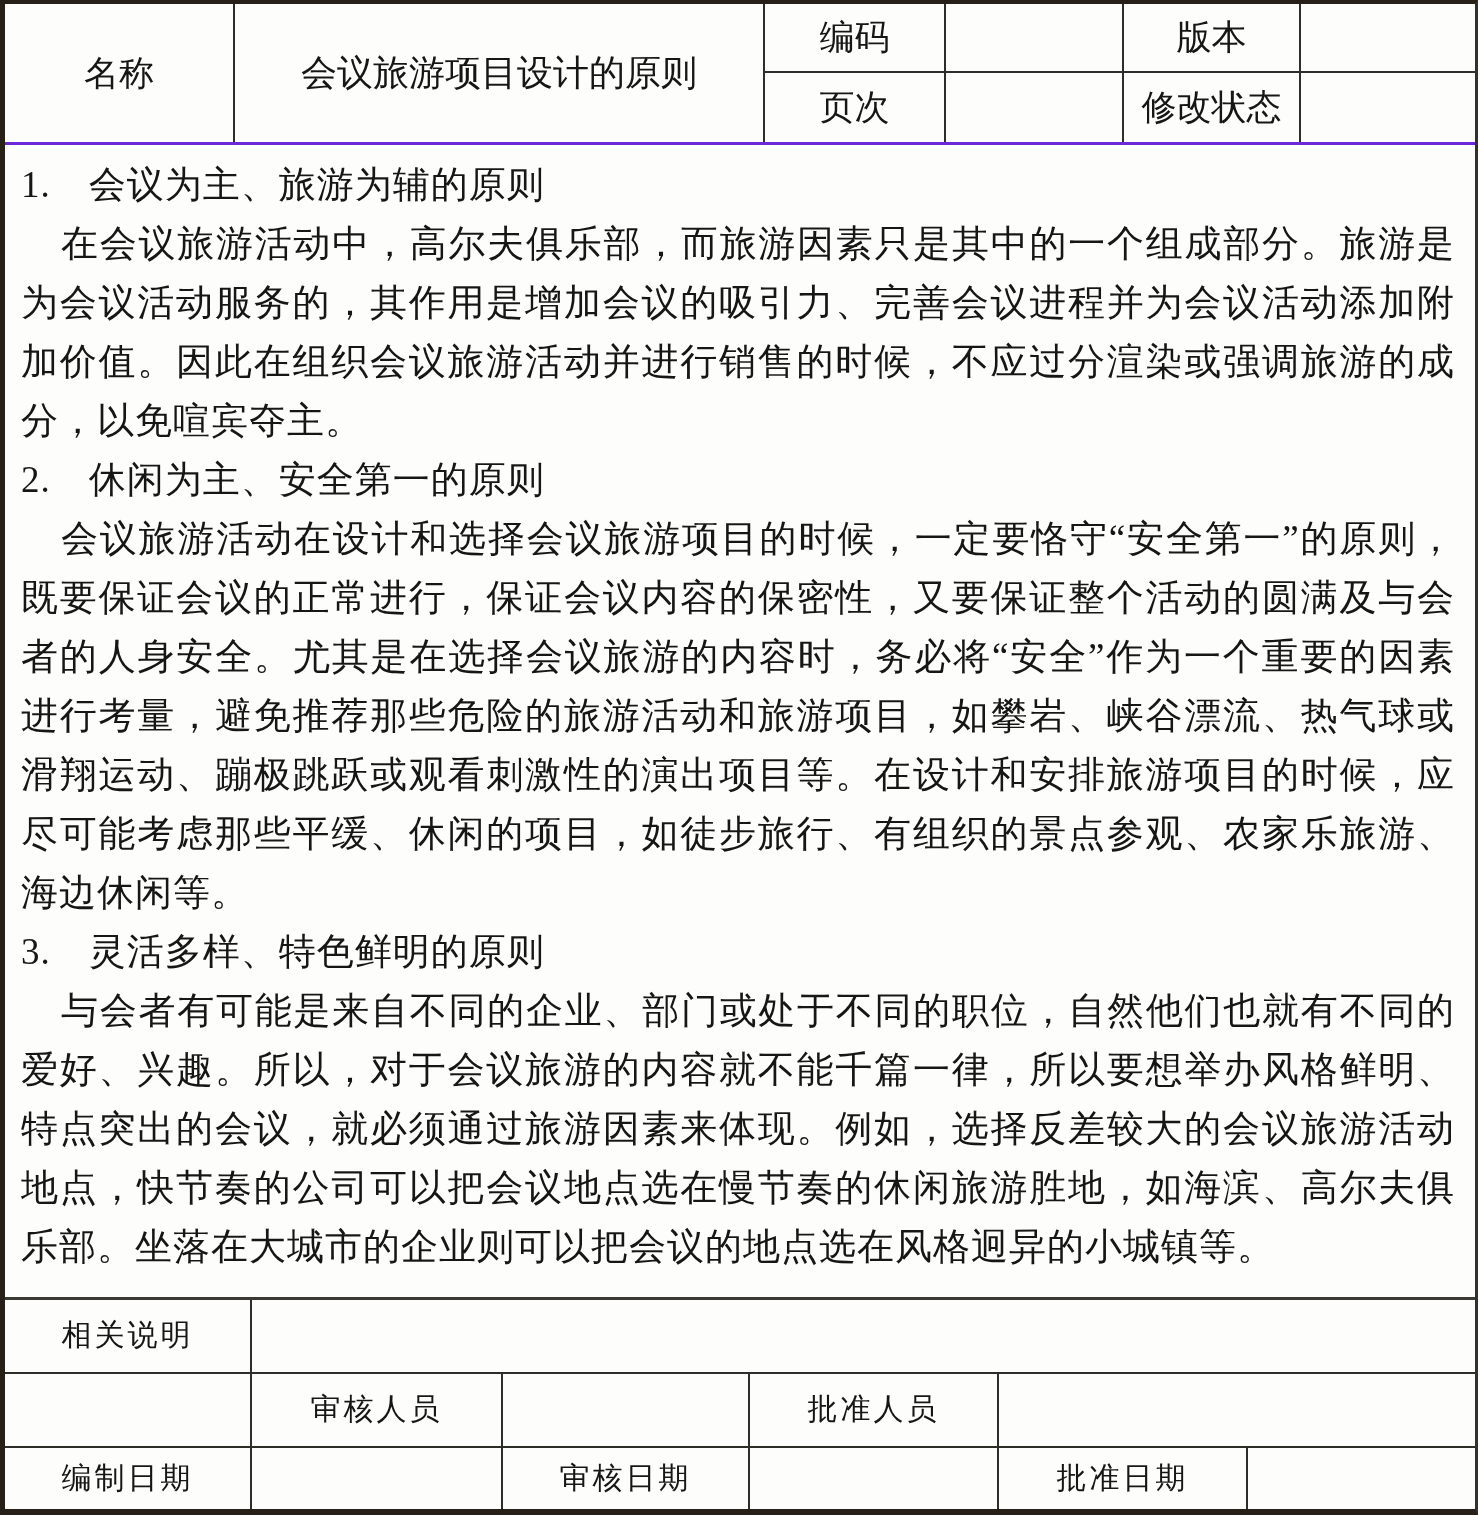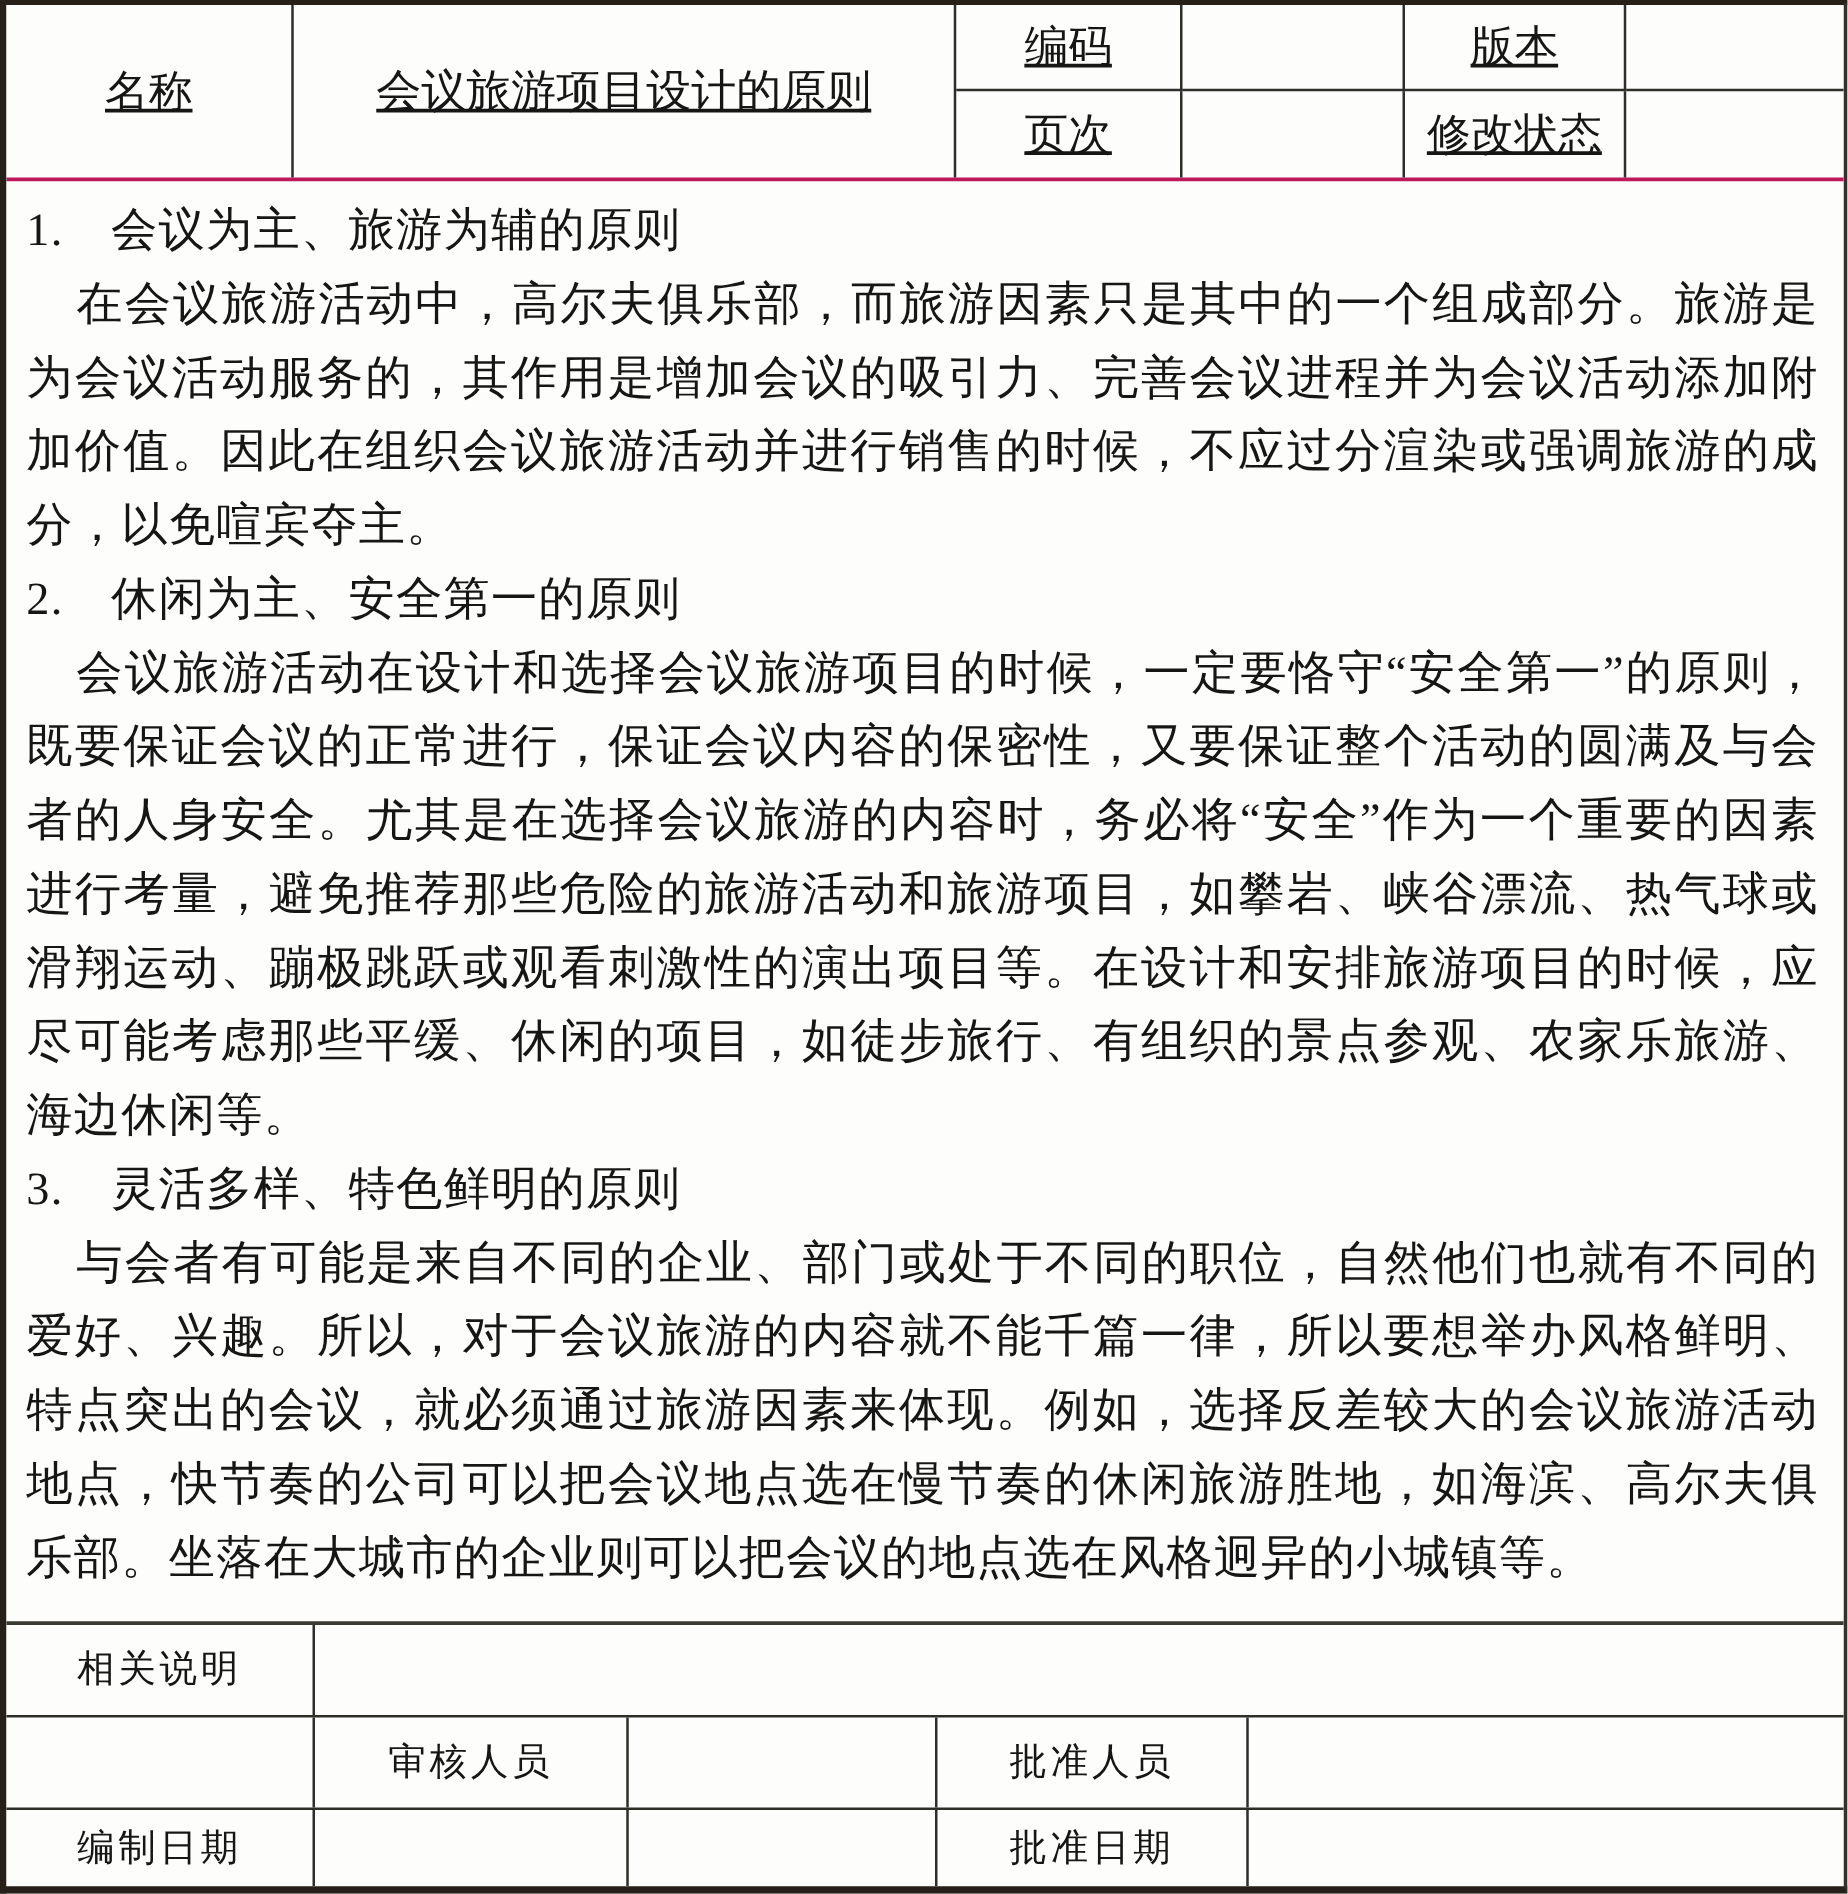--- a/index.html
+++ b/index.html
@@ -24,22 +24,21 @@
     font-family: "Liberation Serif", "DejaVu Serif", serif;
     color: #161616;
   }
 
   
   .header-table {
     flex: 0 0 138px;
     display: grid;
     grid-template-columns: 230px 530px 181px 178px 177px 1fr;
     grid-template-rows: 1fr 1fr;
-    border-bottom: 3px solid #be185d;
-    text-decoration: underline;
+    border-bottom: 3px solid #6d28d9;
   }
   .cell {
     display: flex;
     align-items: center;
     justify-content: center;
     font-size: 35px;
     box-sizing: border-box;
     overflow: hidden;
     white-space: nowrap;
   }
@@ -120,18 +119,19 @@
     <div class="cell hdr-vline"></div>
     <div class="cell flabel hdr-vline">审核人员</div>
     <div class="cell hdr-vline"></div>
     <div class="cell flabel hdr-vline">批准人员</div>
     <div class="cell"></div>
   </div>
 
   <div class="sign-row last">
     <div class="cell flabel hdr-vline">编制日期</div>
     <div class="cell hdr-vline"></div>
+    <div class="cell flabel hdr-vline">审核日期</div>
     <div class="cell hdr-vline"></div>
     <div class="cell flabel hdr-vline">批准日期</div>
     <div class="cell"></div>
   </div>
 
 </div>
 
 </body></html>

